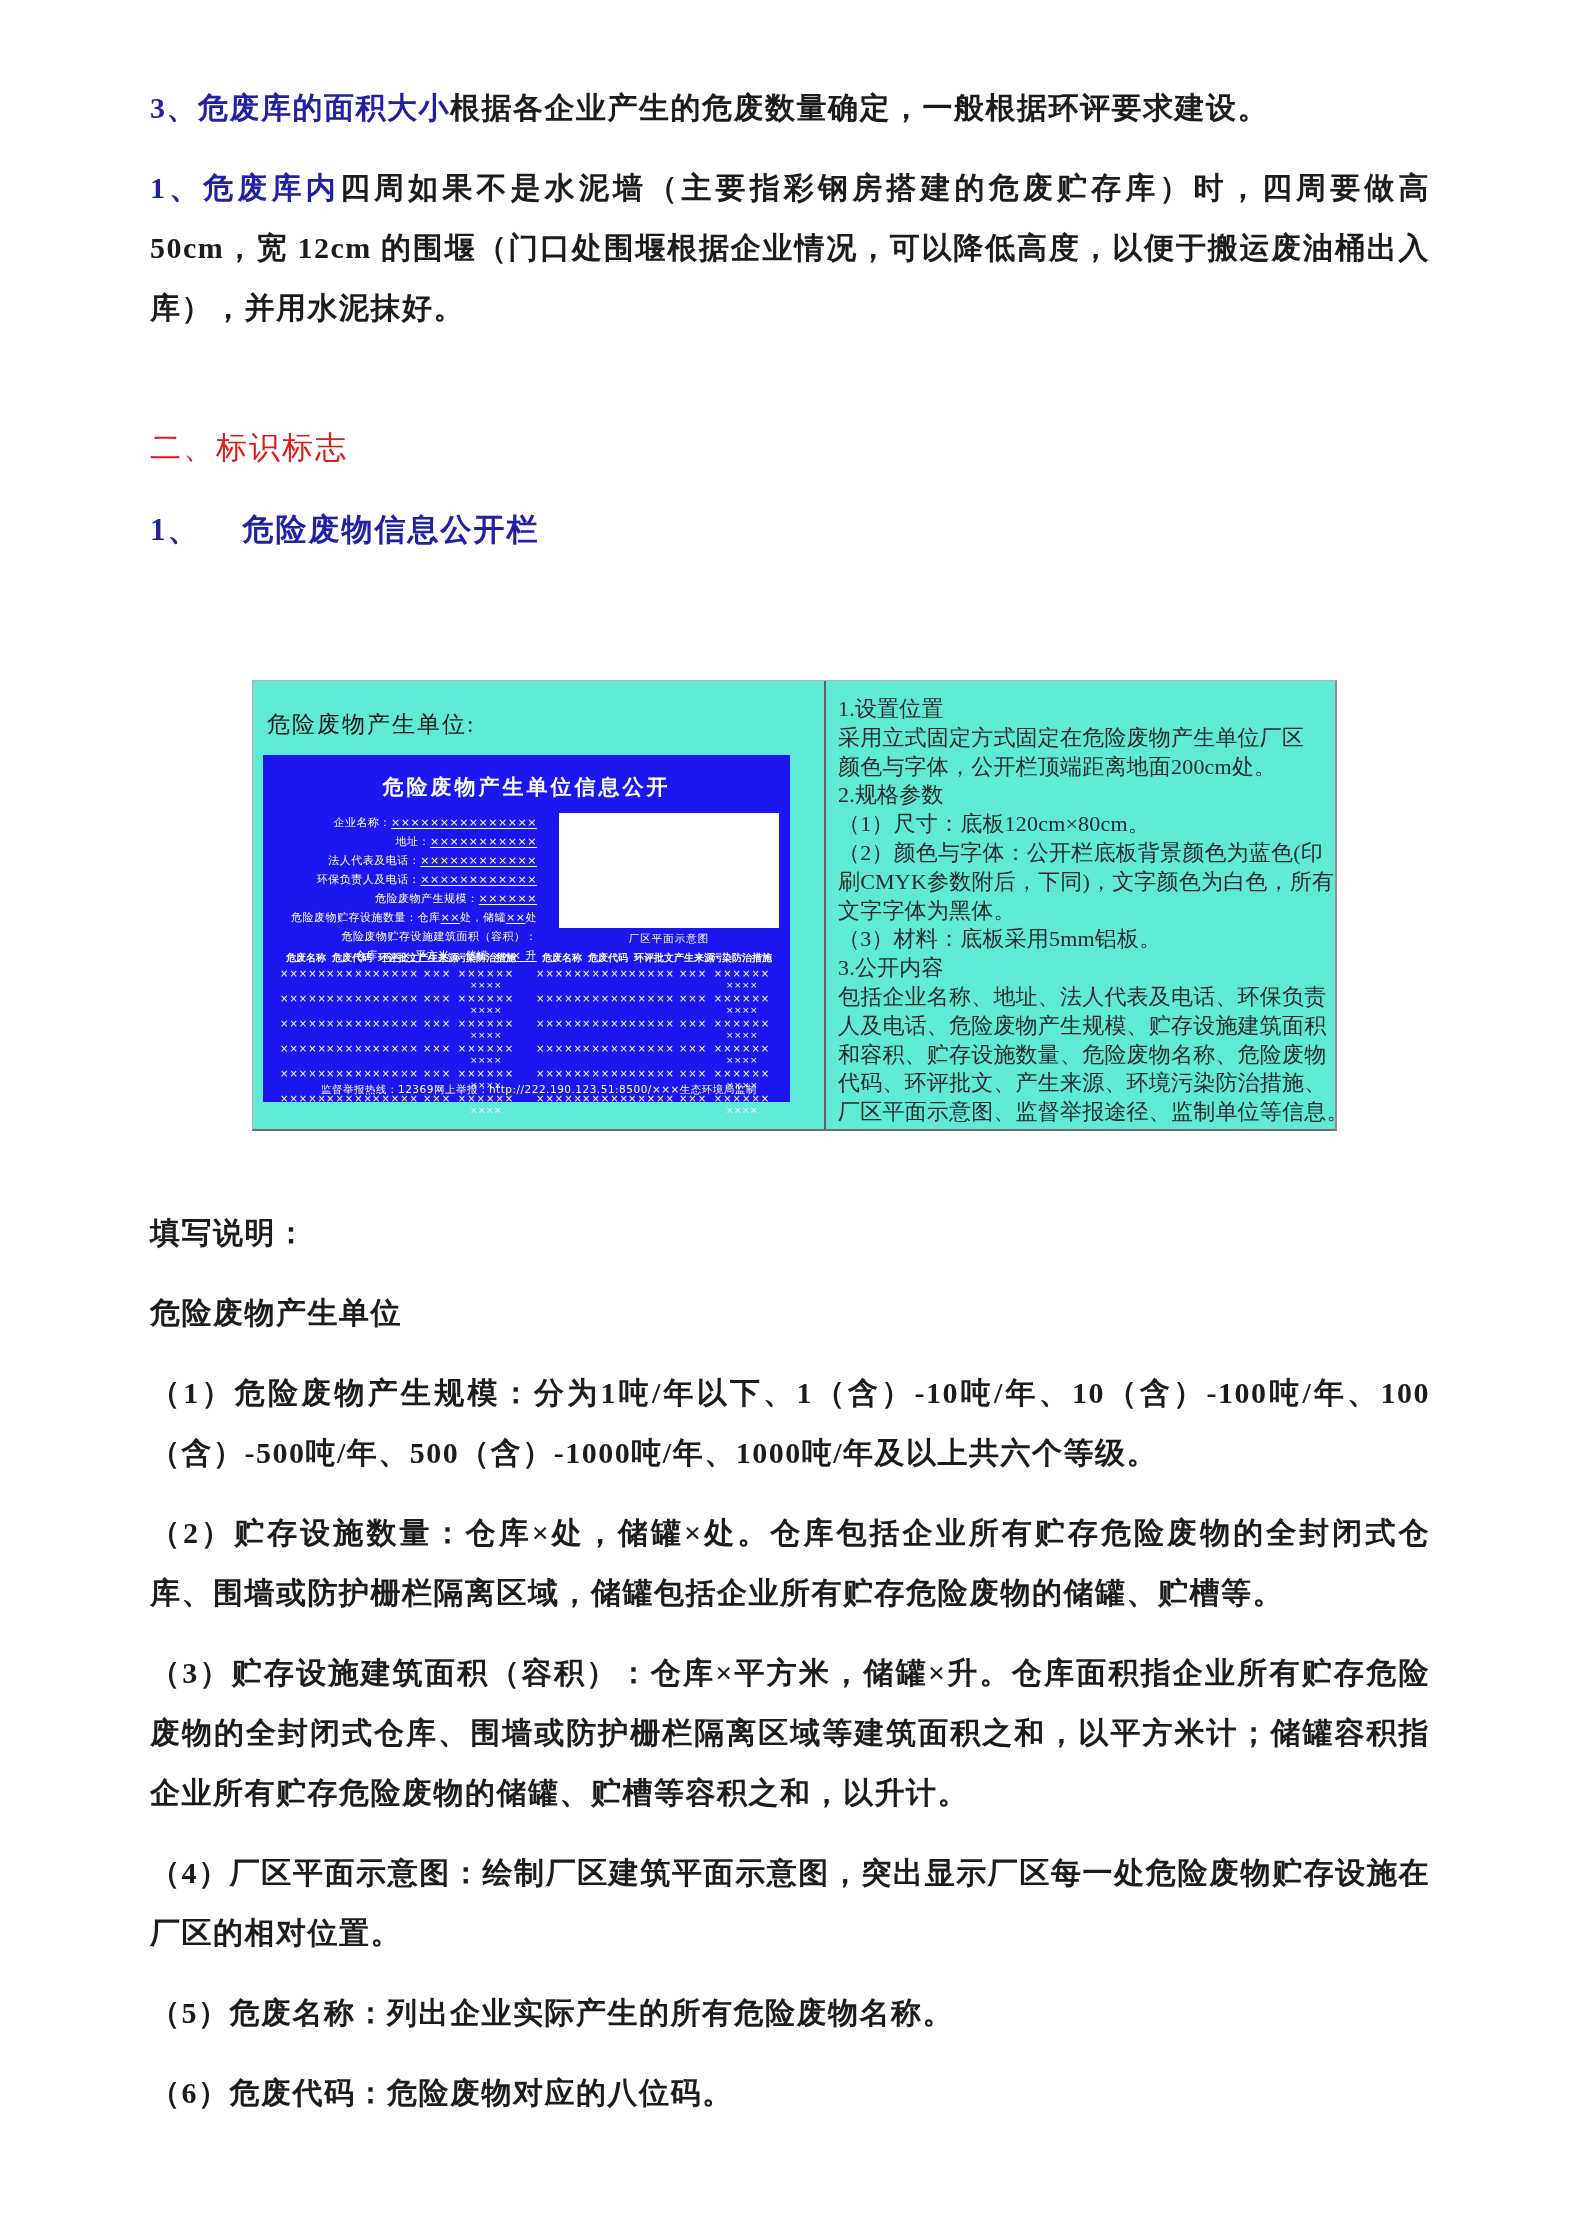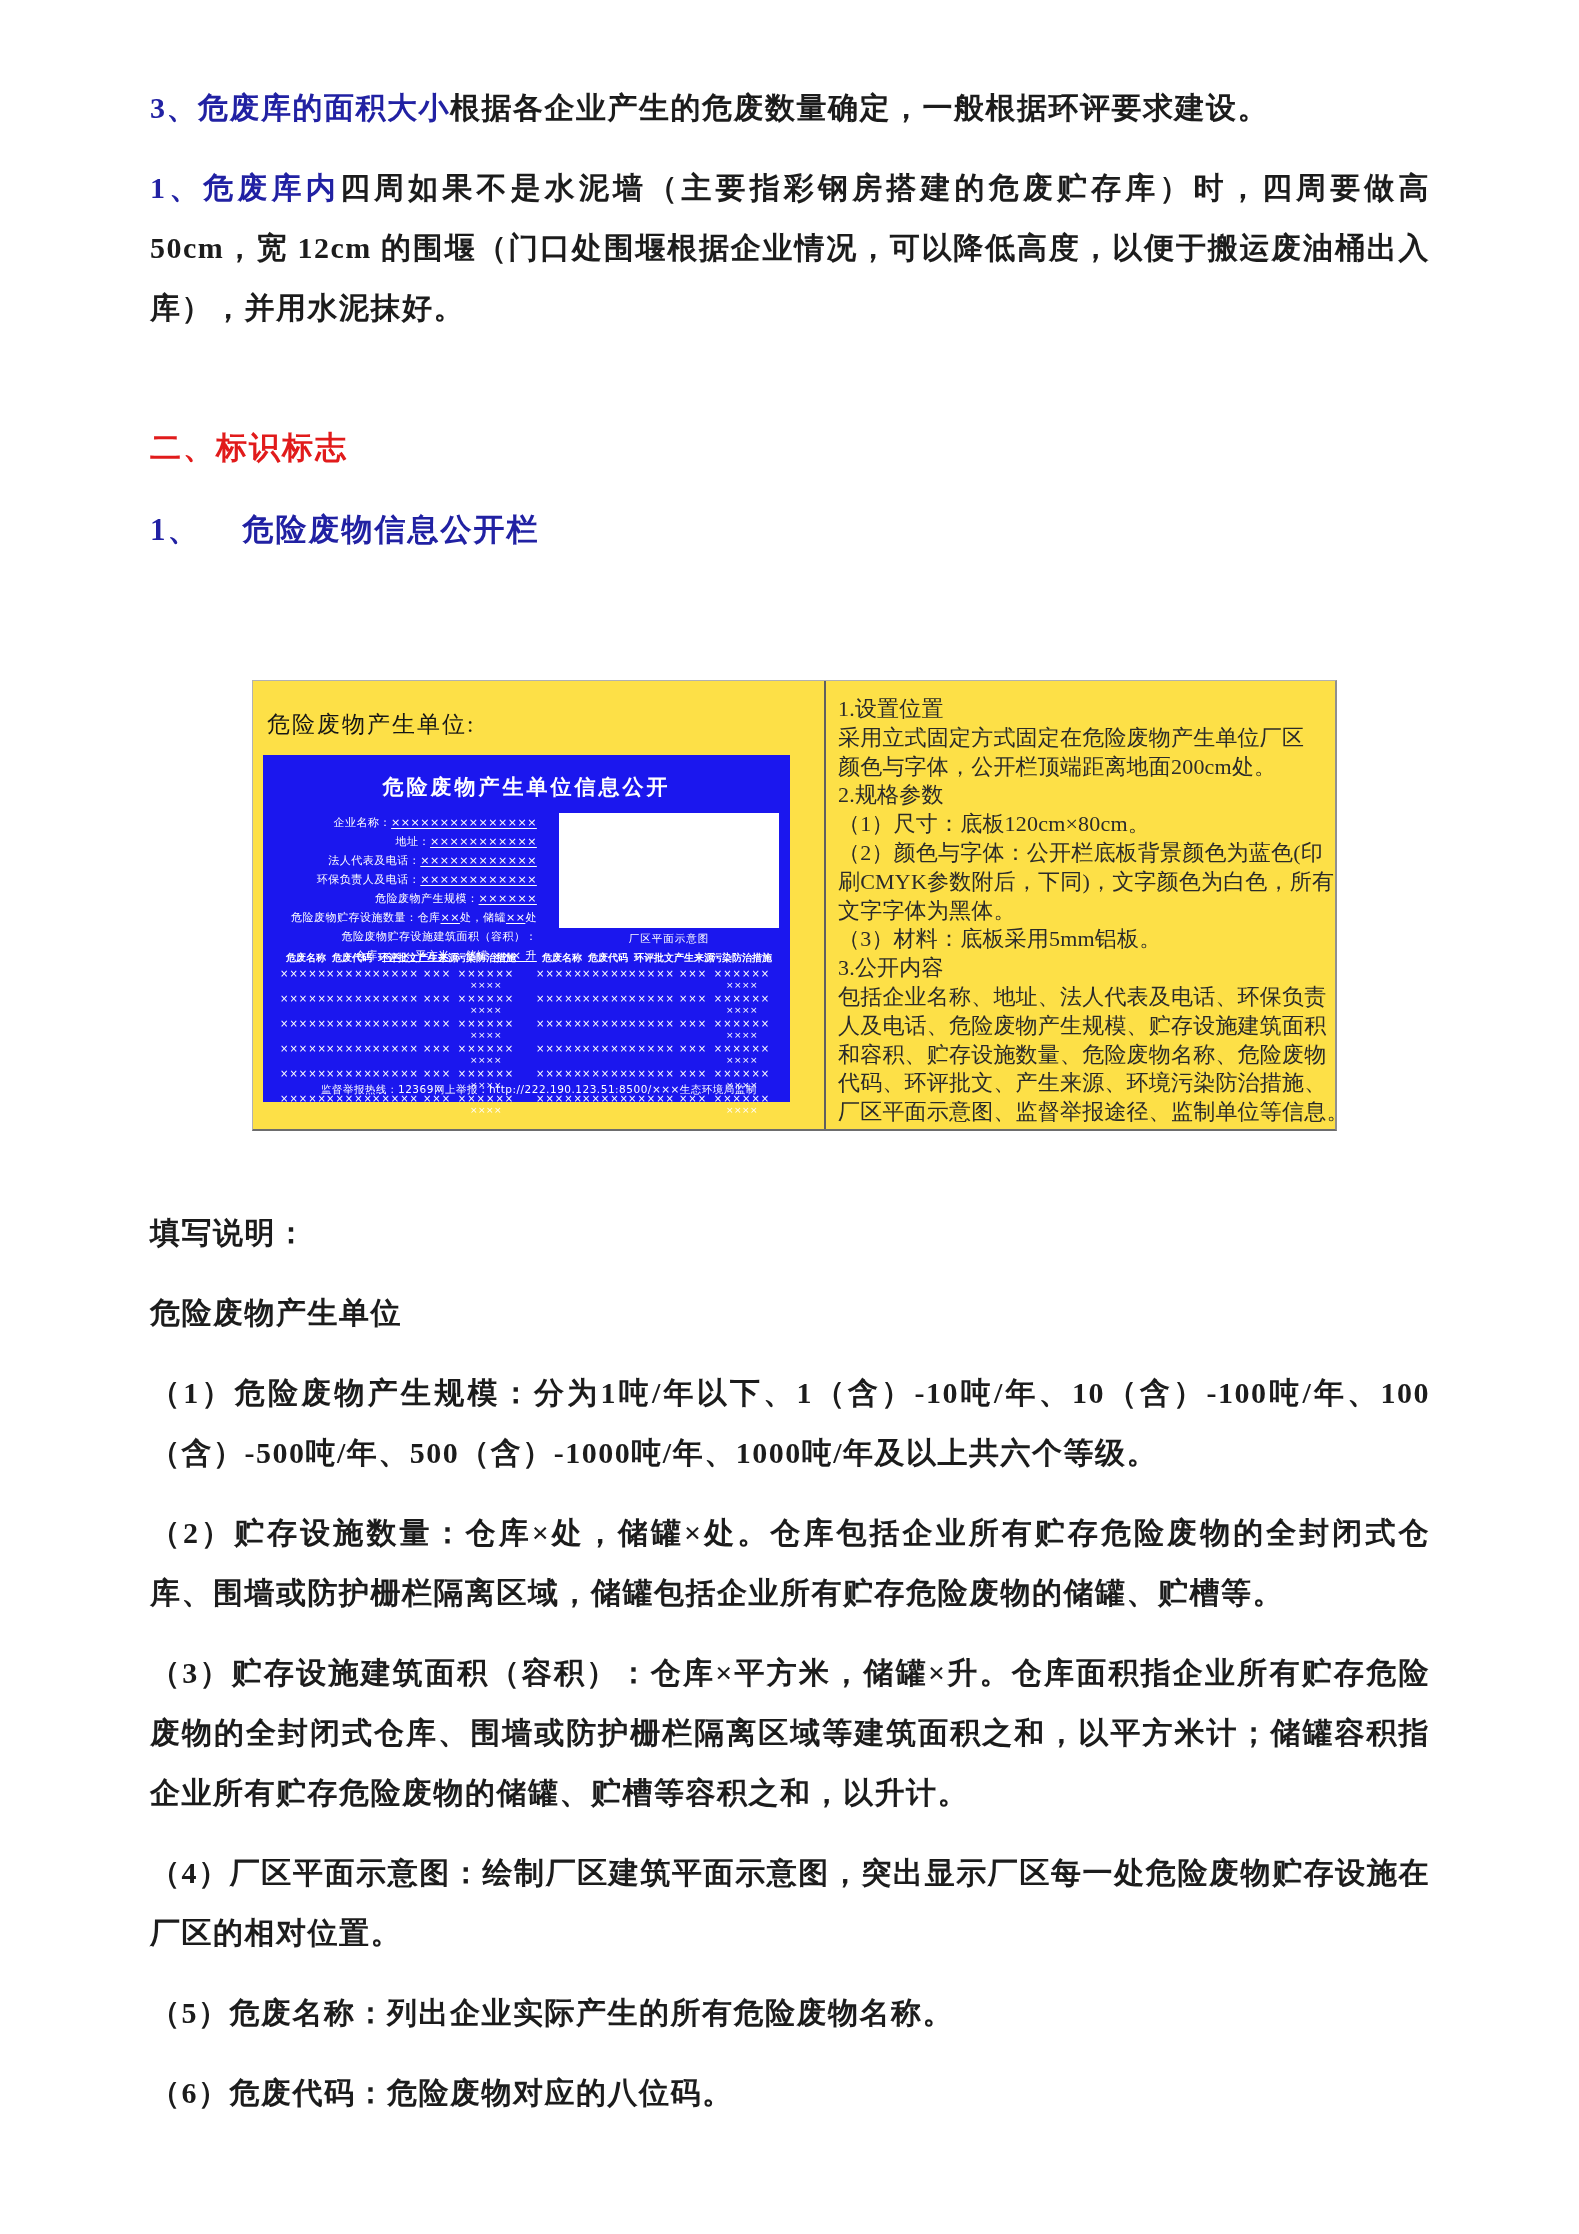--- a/index.html
+++ b/index.html
@@ -5,28 +5,28 @@
   html,body{margin:0;padding:0;background:#ffffff;}
   .page{position:relative;width:1579px;height:2234px;background:#fff;overflow:hidden;
         font-family:"Liberation Serif","DejaVu Serif",serif;color:#1c1c1c;}
   .content{position:absolute;left:150px;top:0;width:1280px;padding-top:78px;}
 
   
   .para{margin:20px 0 0 0;font-size:30px;font-weight:700;line-height:60px;
         text-align:justify;letter-spacing:1.5px;}
   .para.first{margin-top:0;}
   .lead{color:#2121a3;}
-  .h-red{margin:80px 0 0 0;color:#e11b1b;font-size:31px;font-weight:700;line-height:60px;letter-spacing:2px;}
+  .h-red{margin:80px 0 0 0;color:#e11b1b;font-size:31px;font-weight:400;line-height:60px;letter-spacing:2px;}
   .h-blue{margin:22px 0 0 0;color:#2121a3;font-size:31px;font-weight:700;line-height:60px;letter-spacing:2px;}
   .h-blue .tabgap{margin-left:42px;}
   .mt72{margin-top:72px;}
 
   
   .figure{position:relative;margin:120px 0 0 102px;width:1085px;height:451px;box-sizing:border-box;
-          background:#fde047;border-top:1px solid #b2b2b2;border-left:1px solid #b2b2b2;
+          background:#5eead4;border-top:1px solid #b2b2b2;border-left:1px solid #b2b2b2;
           border-right:2px solid #8f8f8f;border-bottom:2px solid #6d6d6d;}
   .fig-divider{position:absolute;left:571px;top:0;bottom:0;width:2px;background:#606060;}
   .unit-label{position:absolute;left:14px;top:28px;font-size:23px;letter-spacing:2px;color:#161616;}
 
   .board{position:absolute;left:10px;top:74px;width:527px;height:347px;background:#1b17ee;color:#fff;
          font-family:"DejaVu Sans","Liberation Sans",sans-serif;}
   .board-title{text-align:center;padding-top:18px;font-size:21px;font-weight:700;letter-spacing:3px;}
   .board-fields{position:absolute;left:28px;top:58px;font-size:11px;line-height:19px;
                 letter-spacing:.5px;white-space:nowrap;text-align:right;}
   .board-fields .fline.indent{padding-left:24px;}

